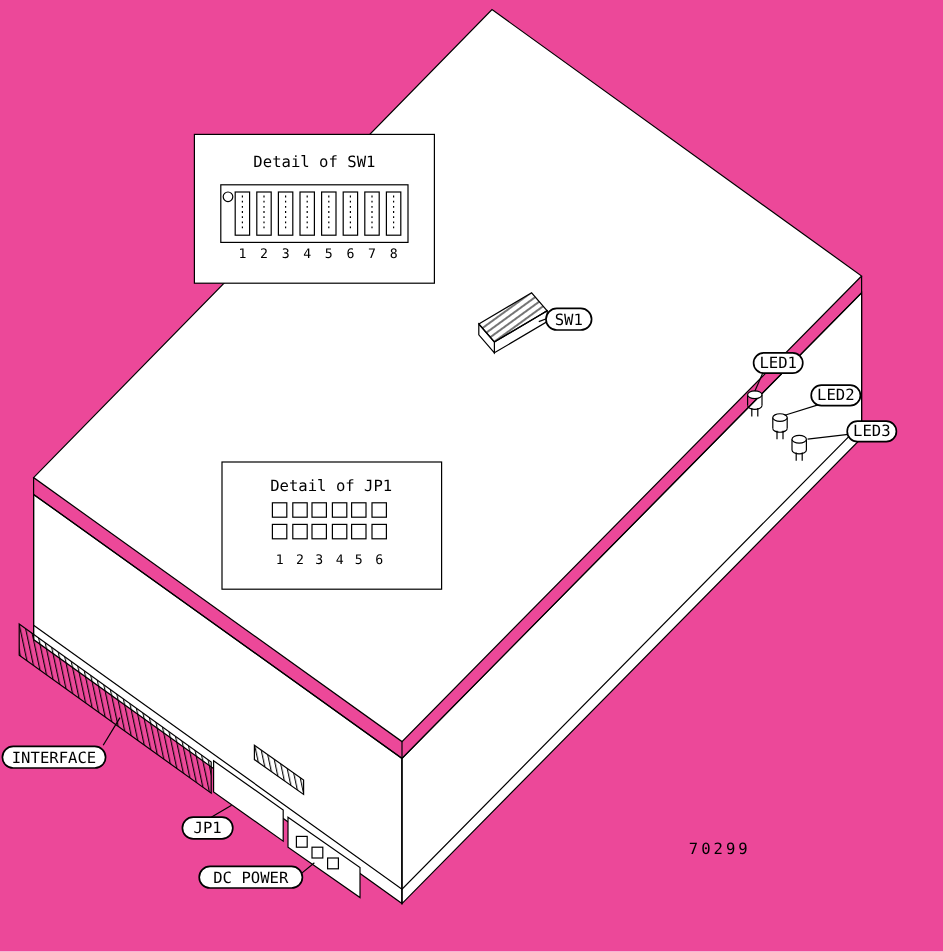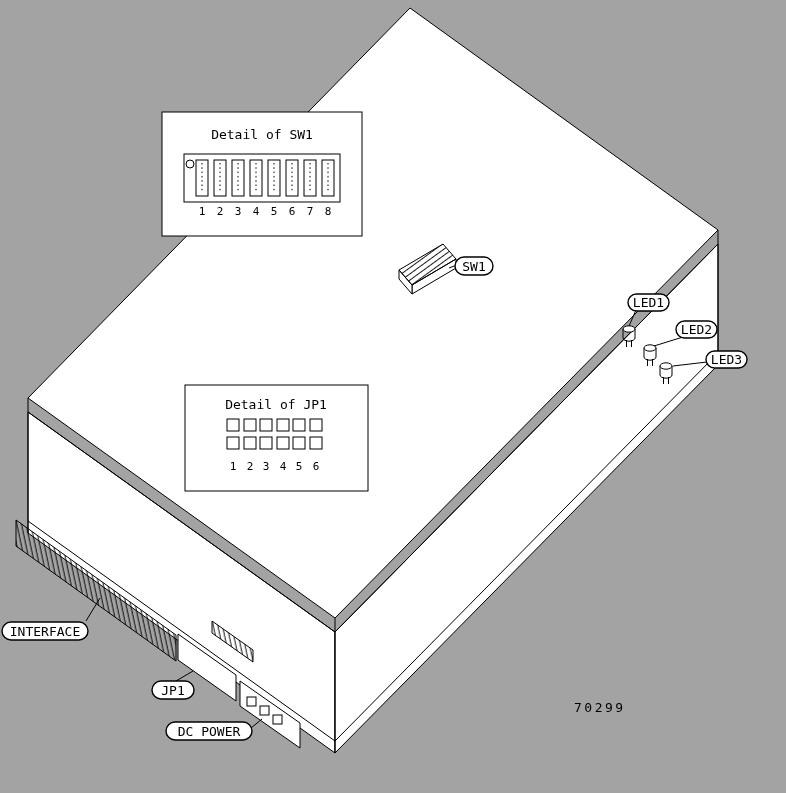--- a/index.html
+++ b/index.html
@@ -4,21 +4,21 @@
 <style>
   html, body {
     margin: 0;
     padding: 0;
     background: #ffffff;
   }
   .canvas {
     position: relative;
     width: 786px;
     height: 793px;
-    background: #a3a3a3;
+    background: #ec4899;
     overflow: hidden;
   }
   svg { display: block; }
   .t {
     font-family: "DejaVu Sans Mono", "Liberation Mono", monospace;
     fill: #000000;
   }
   .title    { font-size: 13px; text-anchor: middle; }
   .num      { font-size: 11px; text-anchor: middle; }
   .callout-text { font-size: 13px; text-anchor: middle; }

